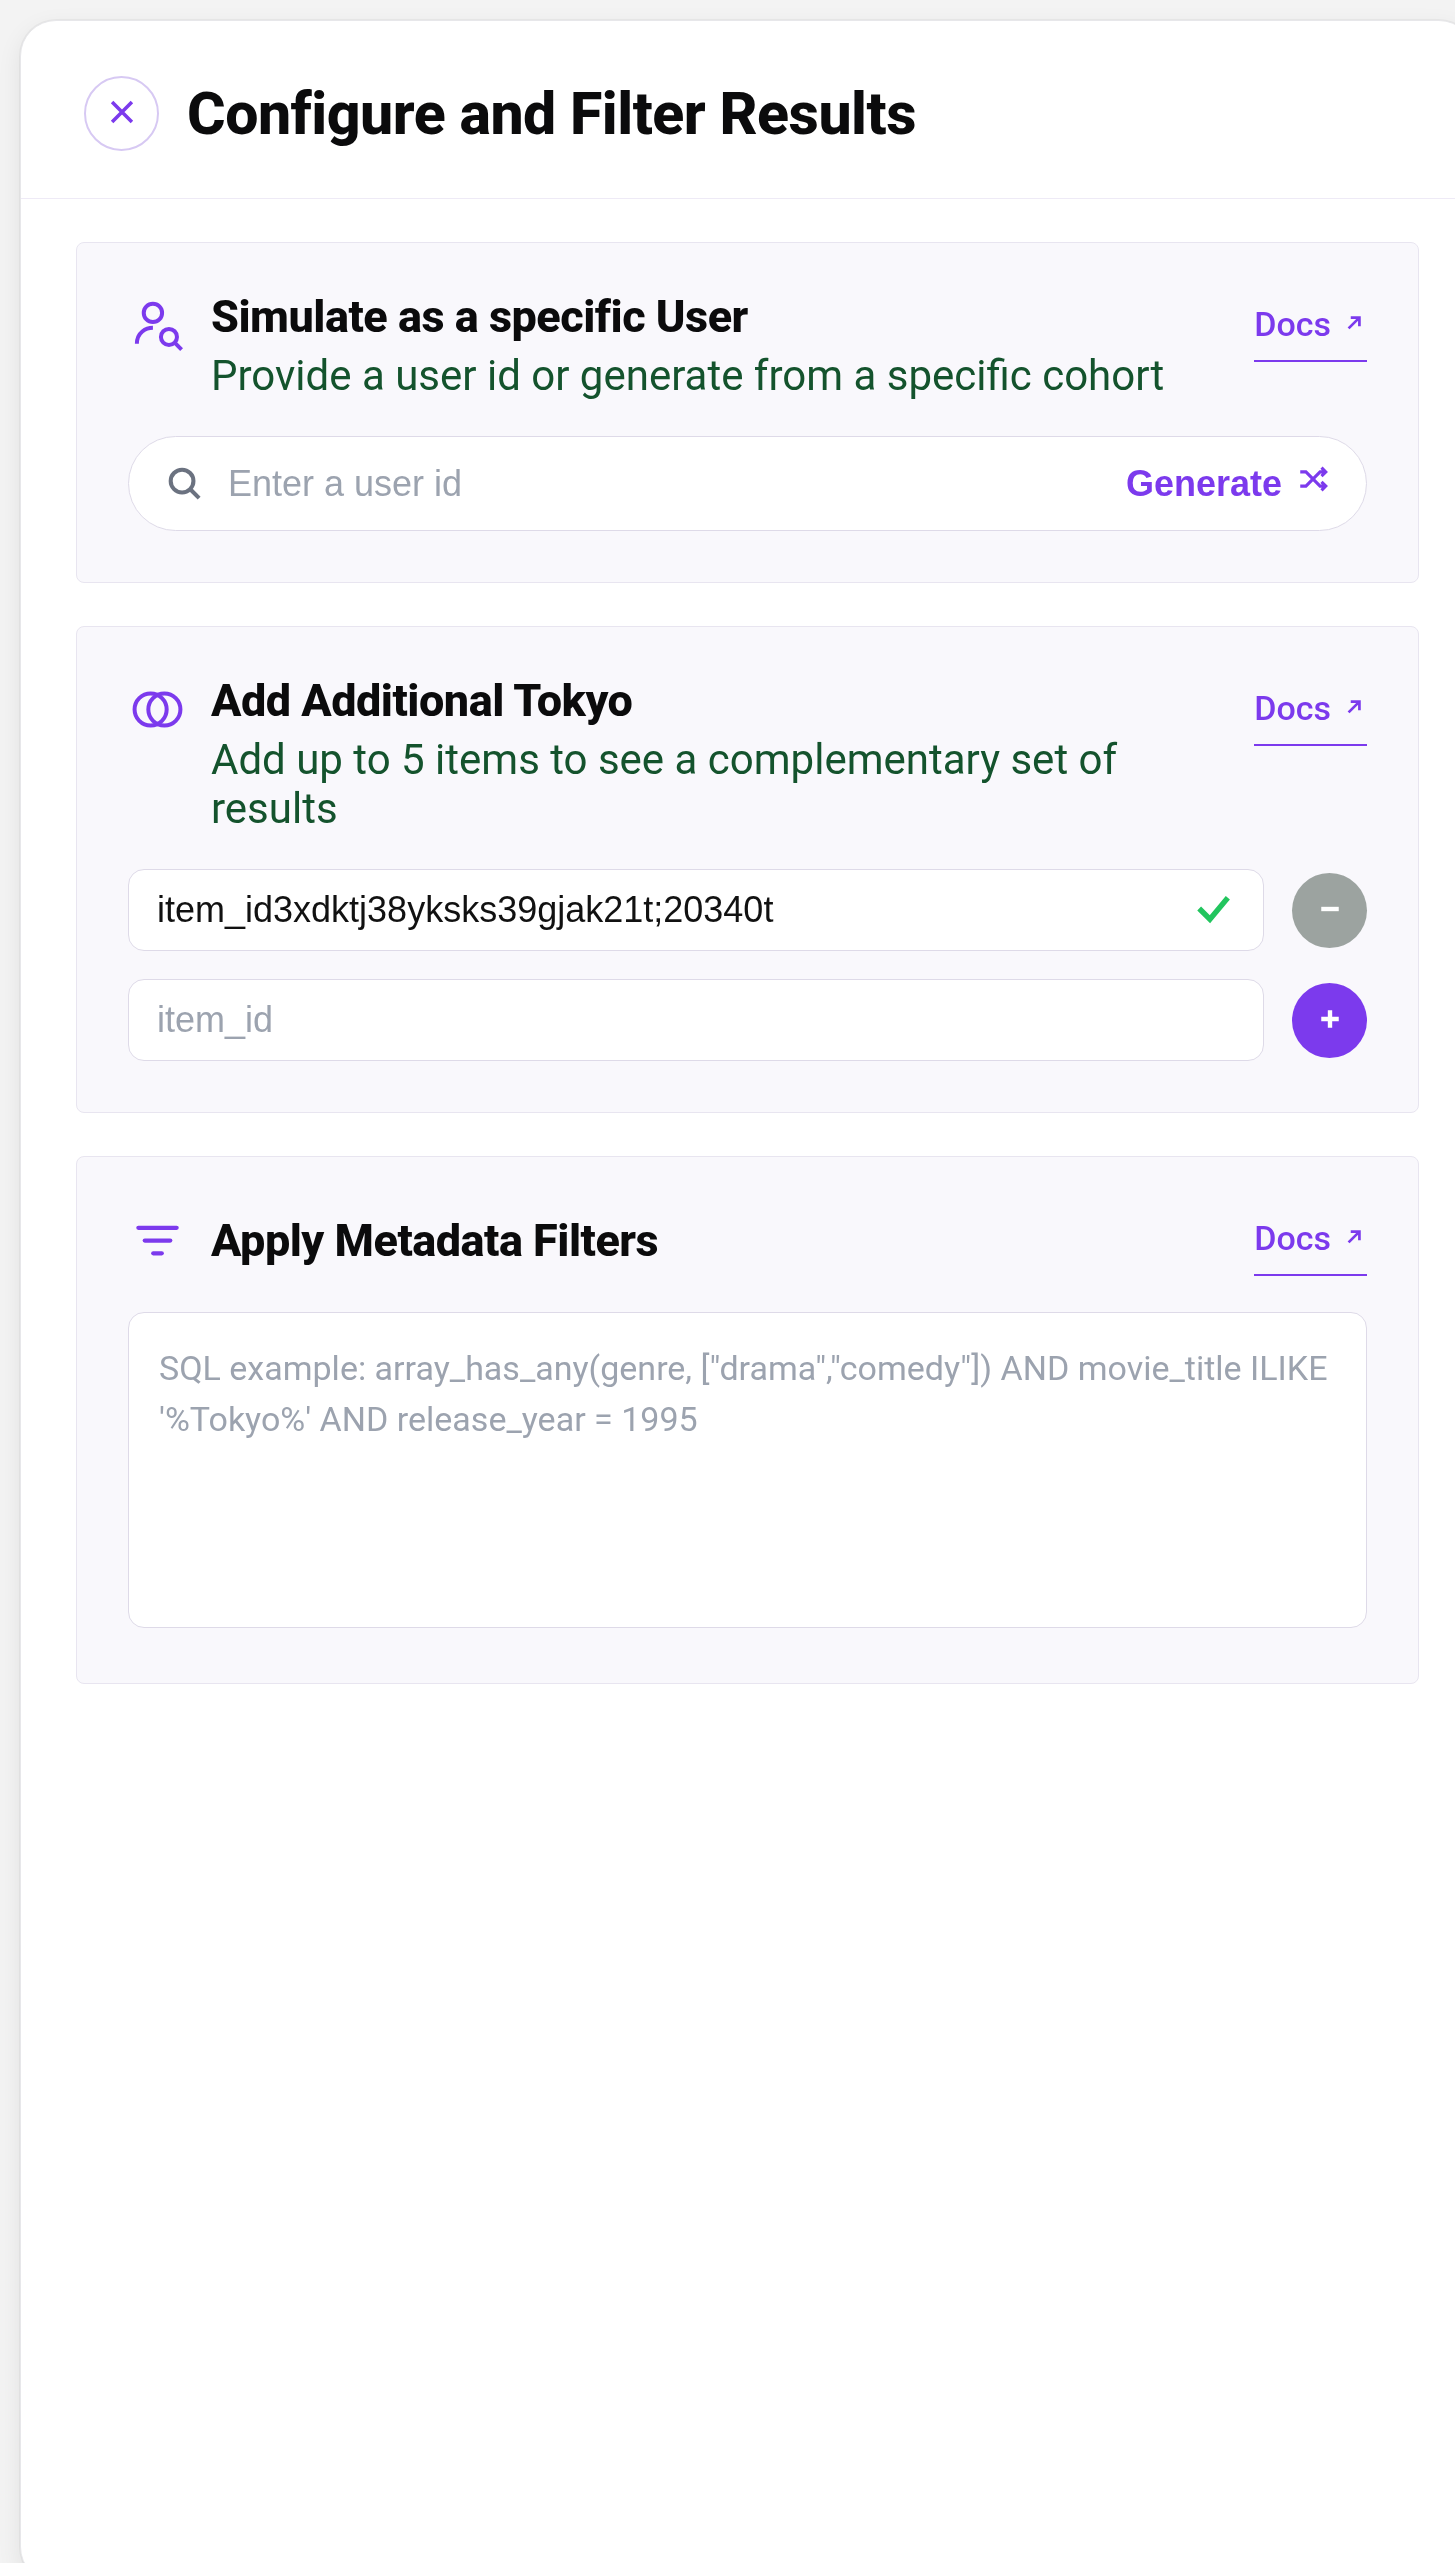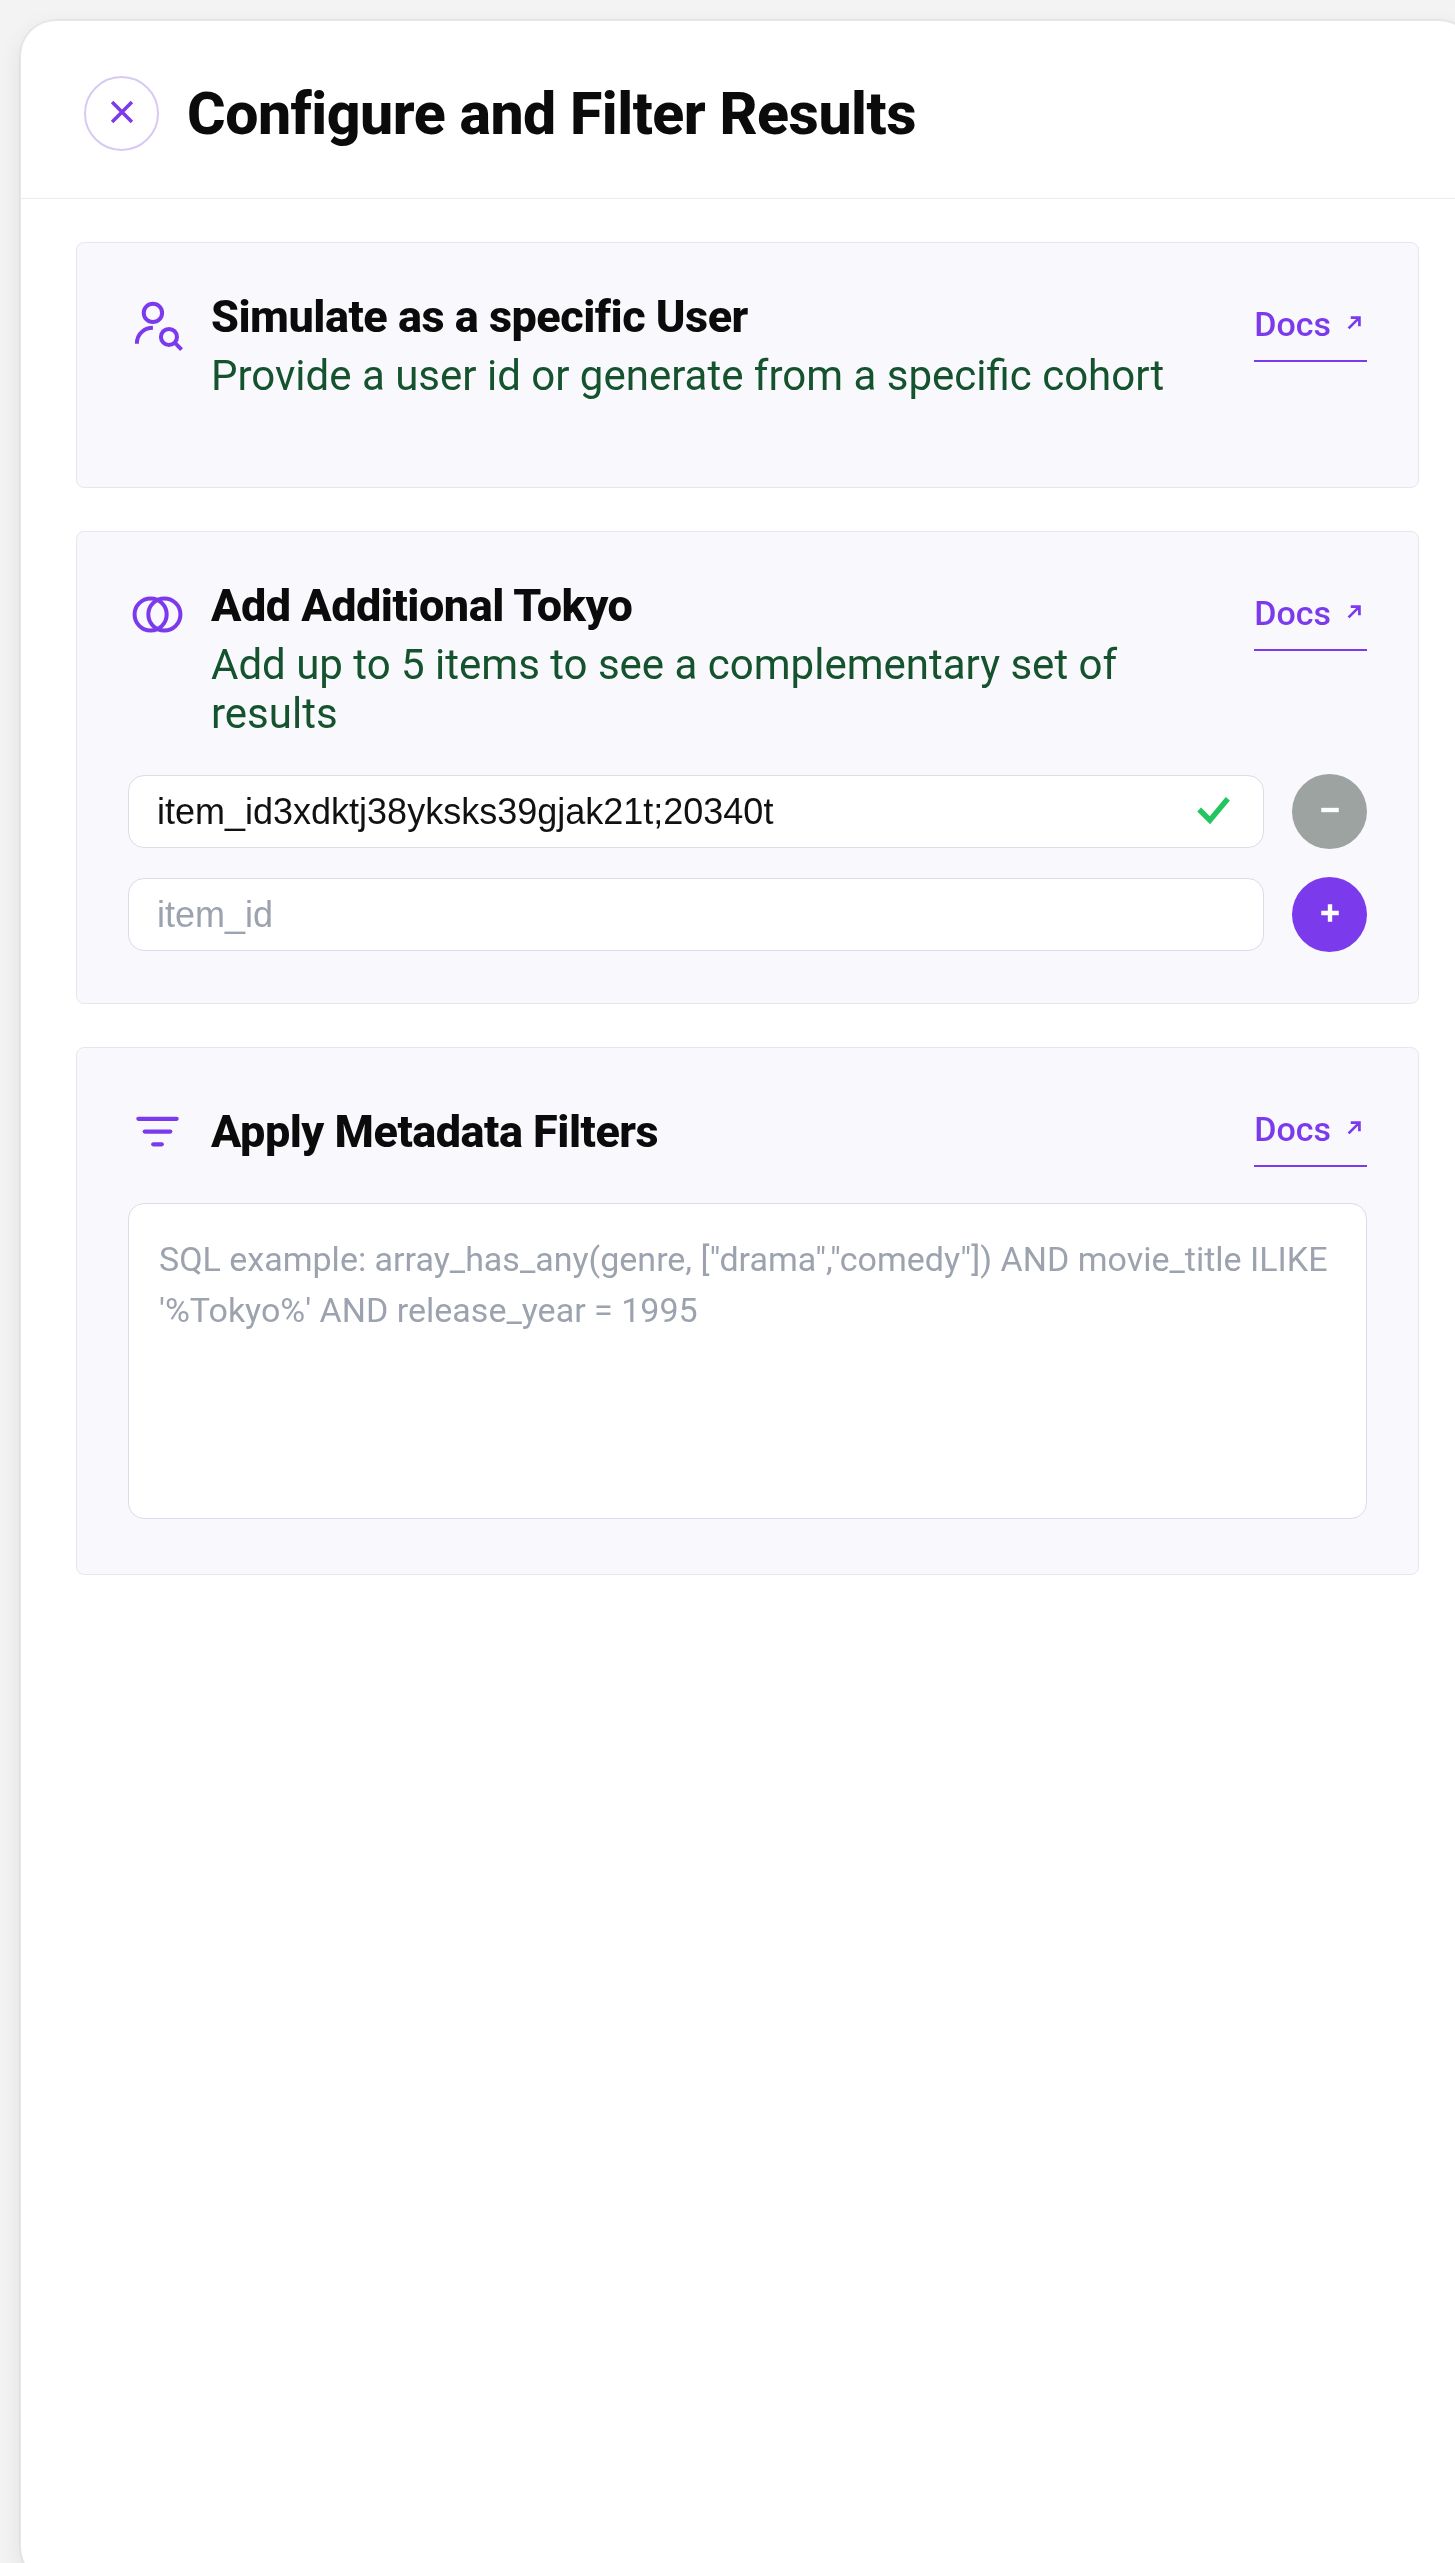--- a/index.html
+++ b/index.html
@@ -105,21 +105,21 @@
     display: flex; align-items: center; gap: 28px;
     margin-bottom: 28px;
   }
   .item-input {
     flex: 1;
     display: flex; align-items: center;
     background: #fff;
     border: 1.5px solid #dedae8;
     border-radius: 16px;
     padding: 16px 28px;
-    height: 73px;
+    height: 82px;
     gap: 20px;
   }
   .item-input input {
     flex: 1; border: none; outline: none; background: transparent;
     font-size: 36px; color: #111;
   }
   .item-input input::placeholder { color: #9ca3af; }
   .check-ic { flex-shrink:0; }
   .check-ic svg { width: 43px; height: 43px; stroke: #22c55e; stroke-width: 3; fill:none; }
   .round-btn {
@@ -188,20 +188,38 @@
         </div>
         <a class="docs-link">
           <span>Docs</span>
           <span>
             <svg viewBox="0 0 24 24" fill="none">
                 <path d="M7 17 L17 7 M9 7 H17 V15"></path>
               </svg>
           </span>
         </a>
       </div>
+      <div class="pill-input">
+        <span class="search-ic">
+          <svg viewBox="0 0 24 24">
+              <circle cx="10.5" cy="10.5" r="7"></circle>
+              <path d="M16 16 L21 21"></path>
+            </svg>
+        </span>
+        <input type="text" placeholder="Enter a user id" style="">
+        <button class="generate-btn">
+          <span>Generate</span>
+          <span>
+            <svg viewBox="0 0 24 24">
+                <path d="M3 7 H7 L17 17 H21 M18 14 L21 17 L18 20"></path>
+                <path d="M3 17 H7 L17 7 H21 M18 4 L21 7 L18 10"></path>
+              </svg>
+          </span>
+        </button>
+      </div>
     </div>
 
     <div class="card">
       <div class="card-head">
         <div class="card-icon">
           <svg viewBox="0 0 48 48" width="55" height="55" fill="none" stroke-width="3.5">
             <circle cx="18" cy="24" r="14"></circle>
             <circle cx="30" cy="24" r="14"></circle>
           </svg>
         </div>

